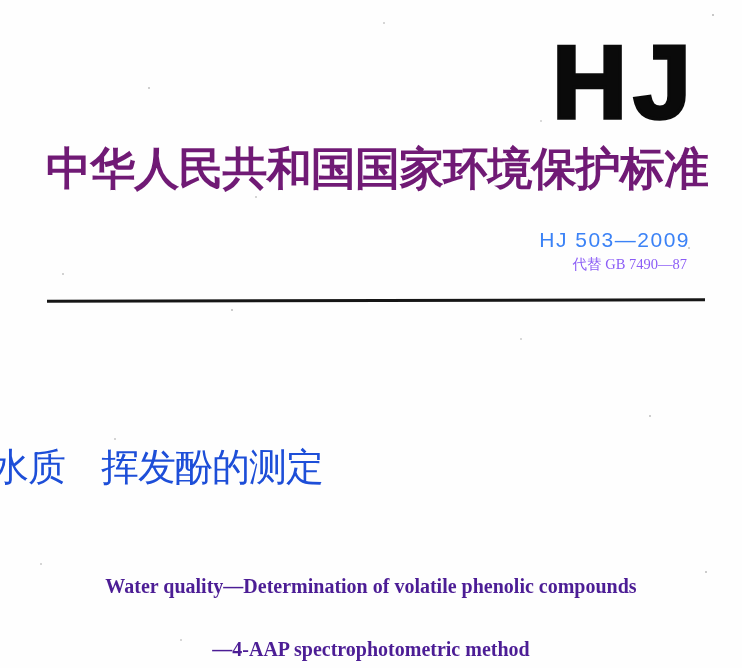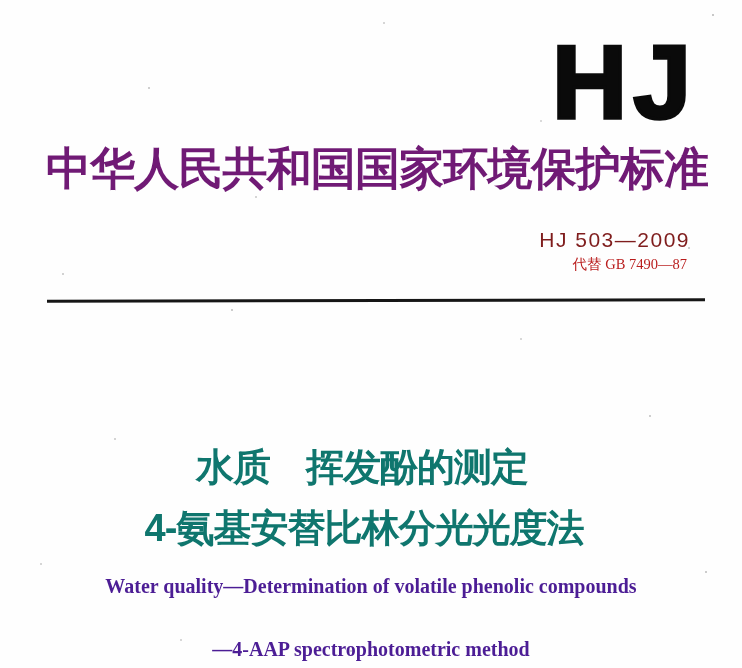--- a/index.html
+++ b/index.html
@@ -58,53 +58,53 @@
     letter-spacing: -1px;
   }
   .std-no {
     position: absolute;
     top: 229px;
     right: 52px;
     font-family: "Liberation Sans", sans-serif;
     font-size: 21px;
     letter-spacing: 1.5px;
     line-height: 1;
-    color: #7f1d1d;
+    color: #3b82f6;
     white-space: nowrap;
   }
   .replaces {
     position: absolute;
     top: 257px;
     right: 55px;
     font-family: "Liberation Serif", serif;
     font-size: 14.5px;
     line-height: 1;
-    color: #b91c1c;
+    color: #8b5cf6;
     white-space: nowrap;
   }
   .rule {
     position: absolute;
     top: 299px;
     left: 47px;
     width: 658px;
     height: 3px;
     background: #161616;
     transform: rotate(-0.12deg);
   }
   .title-cn {
     position: absolute;
     left: 0;
     width: 742px;
-    text-align: center;
+    text-align: left;
     font-family: "Liberation Sans", sans-serif;
-    font-weight: bold;
+    font-weight: normal;
     font-size: 38px;
     line-height: 1;
     letter-spacing: -1px;
-    color: #0f766e;
+    color: #1d4ed8;
     white-space: nowrap;
   }
   .title-cn-1 { top: 448px; }
   .title-cn-2 { top: 509px; }
   .title-cn-1 .inner { position: relative; left: -9px; }
   .title-cn-2 .inner { position: relative; left: -7px; }
   .cn-gap { display: inline-block; width: 36px; }
   .title-en {
     position: absolute;
     left: 0;
@@ -136,21 +136,18 @@
   <div class="replaces">代替 GB 7490—87</div>
 
   <div class="rule"></div>
 
   <div class="title-cn title-cn-1">
     <span class="inner">
       <span>水质</span><span class="cn-gap"></span><span>挥发酚的测定</span>
     </span>
   </div>
 
-  <div class="title-cn title-cn-2">
-    <span class="inner">4-氨基安替比林分光光度法</span>
-  </div>
 
   <div class="title-en title-en-1">Water quality—Determination of volatile phenolic compounds</div>
 
   <div class="title-en title-en-2">—4-AAP spectrophotometric method</div>
 
 </div>
 
 </body></html>

